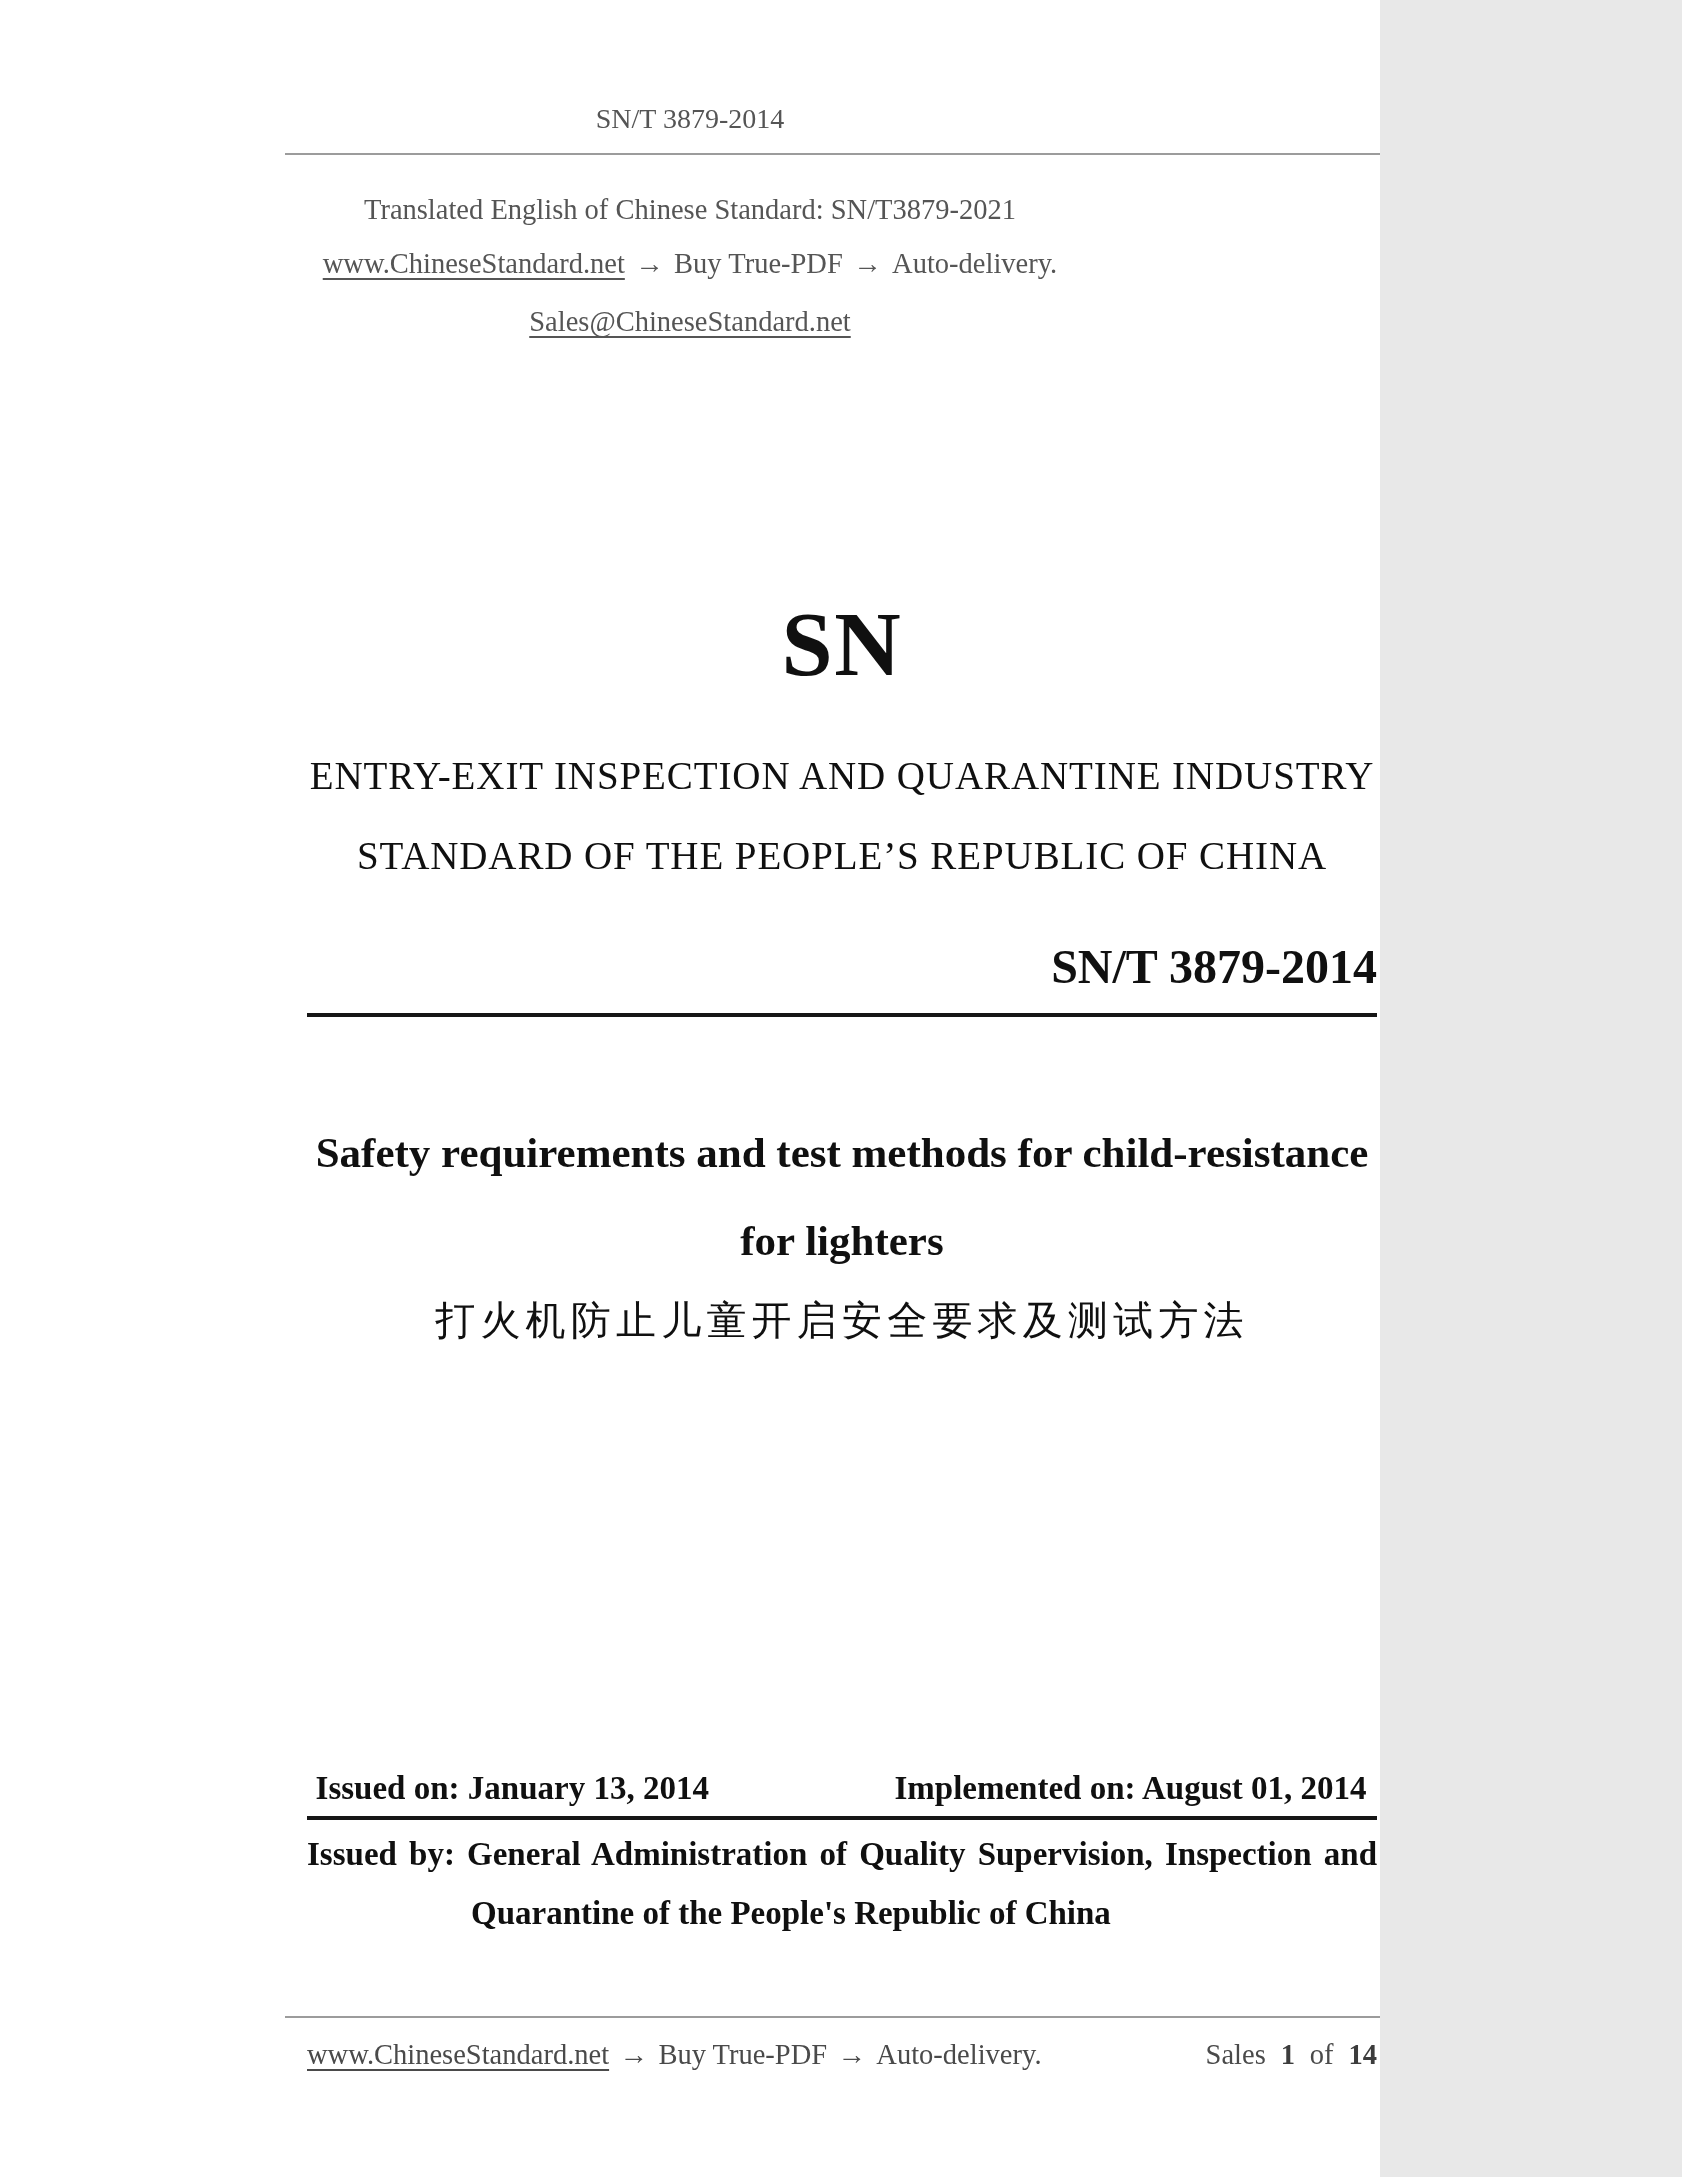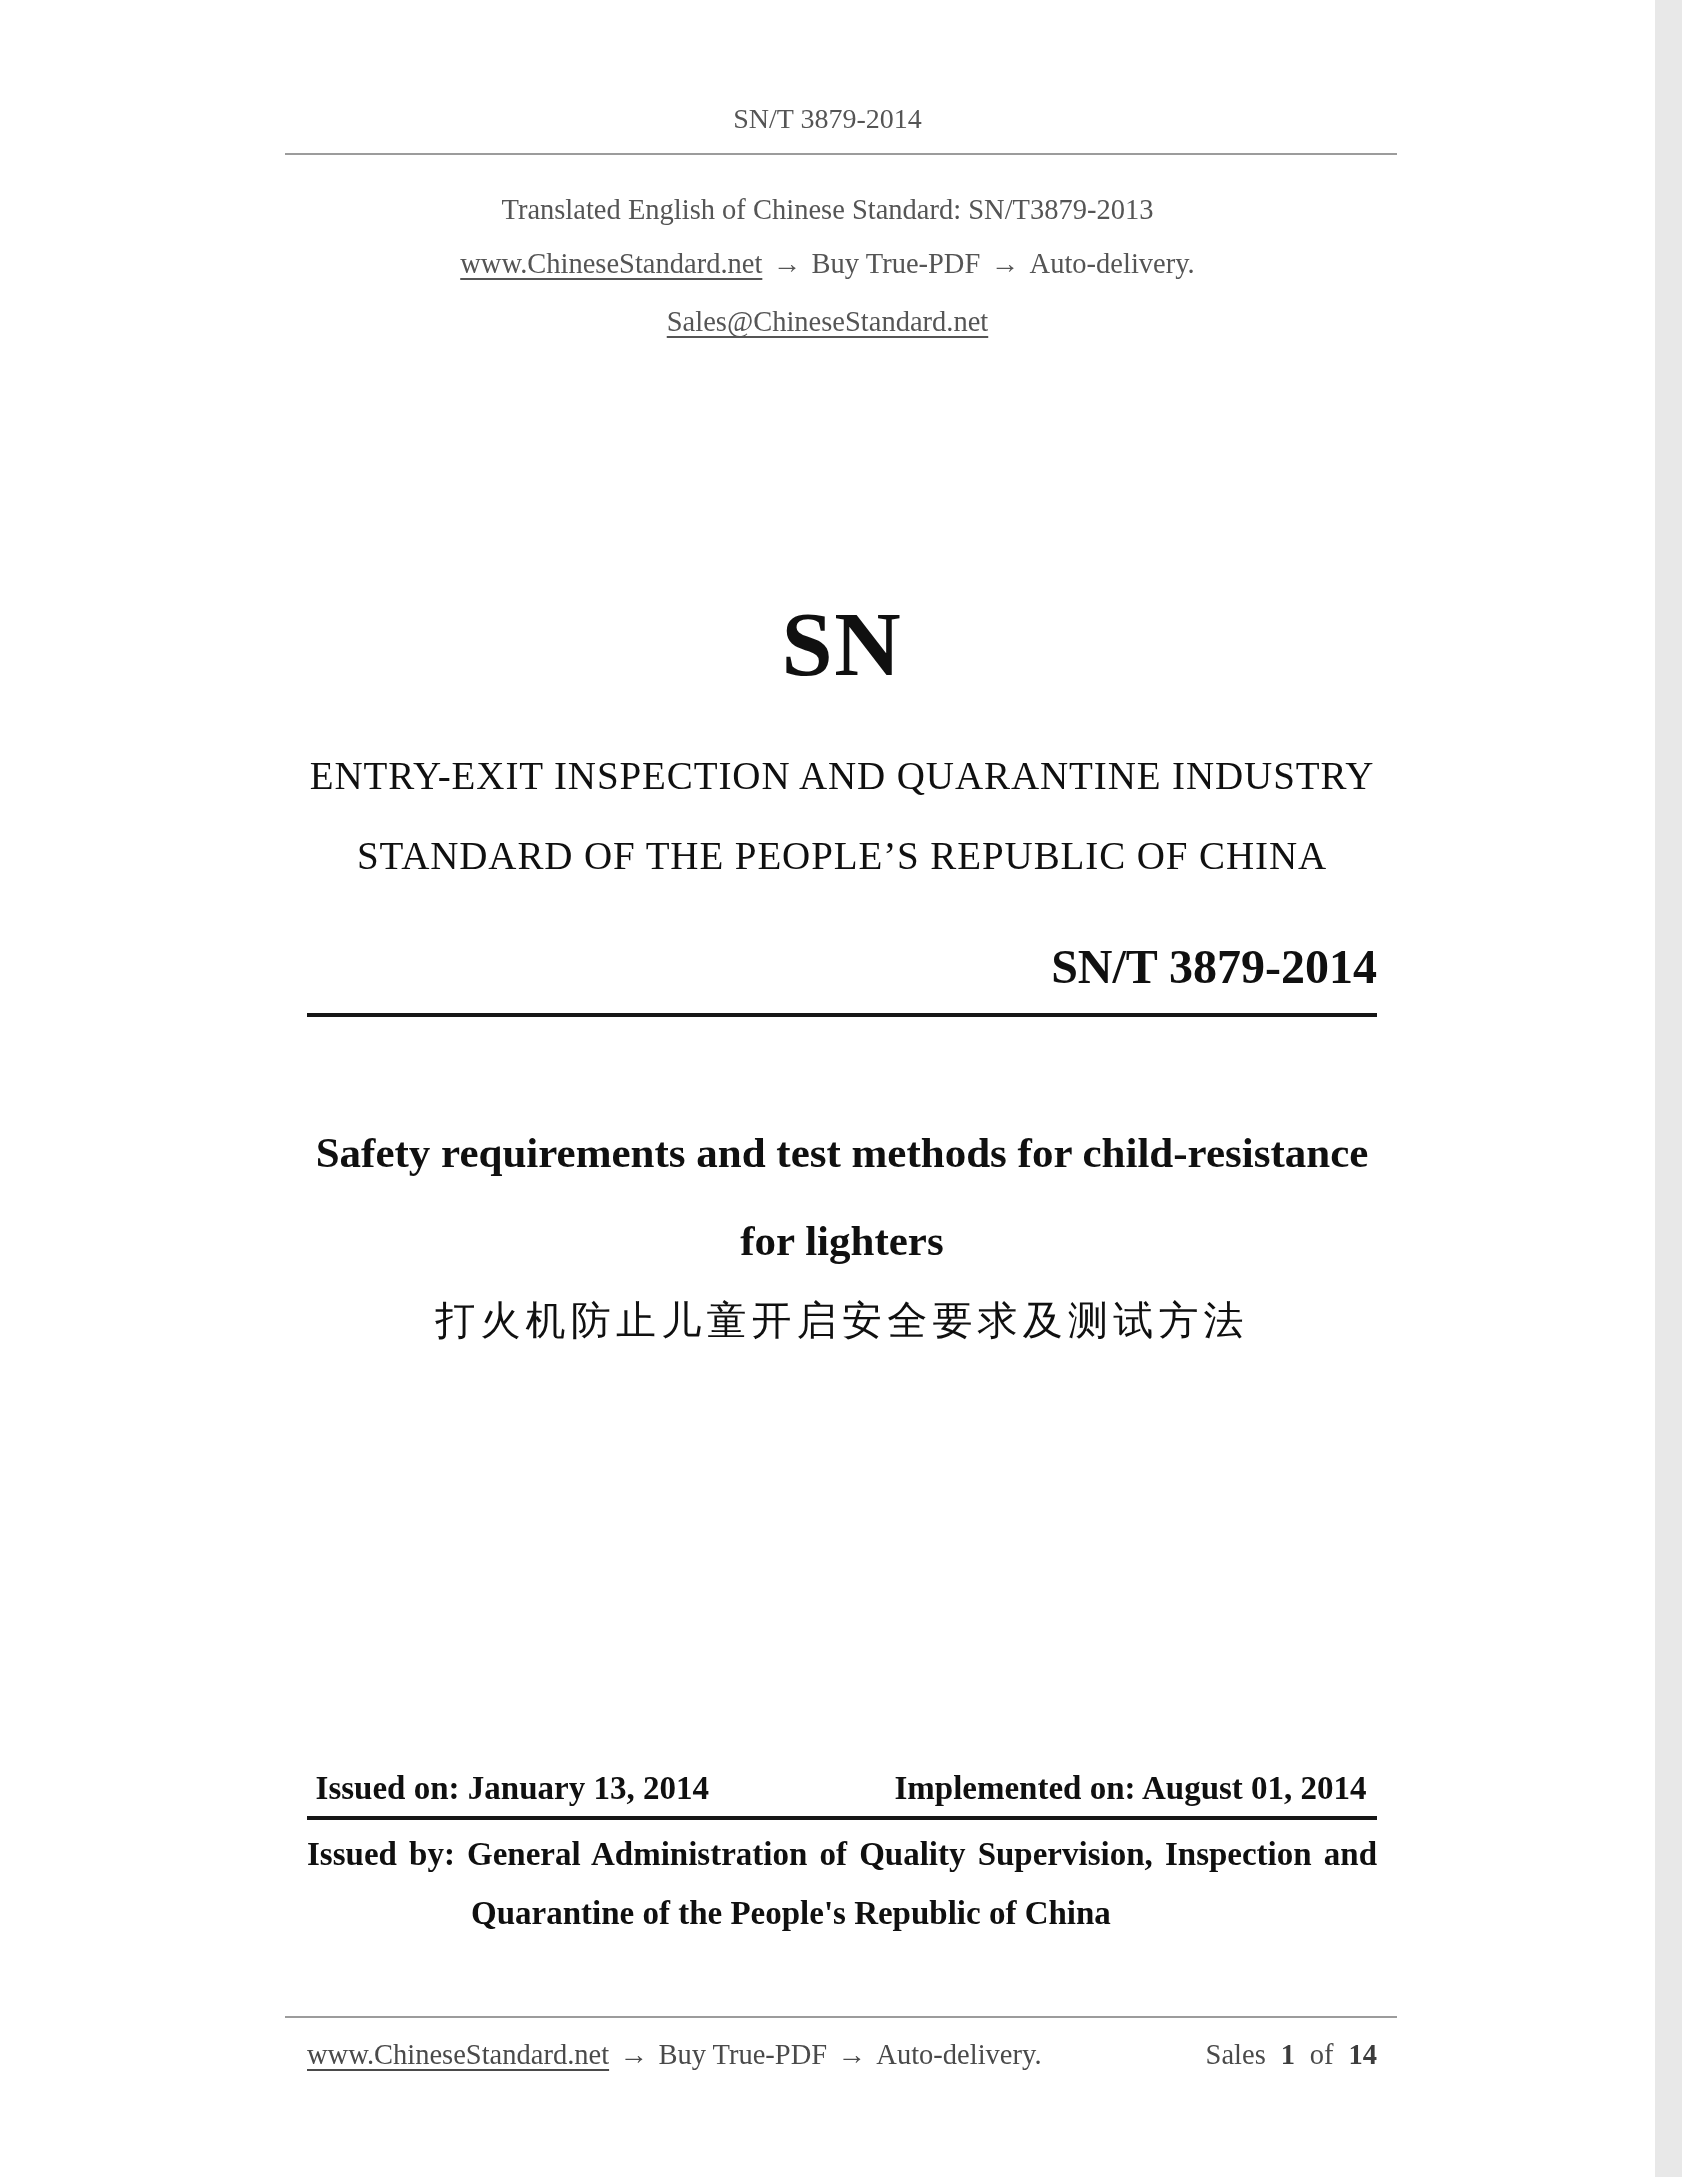--- a/index.html
+++ b/index.html
@@ -1,19 +1,19 @@
 <!DOCTYPE html>
 <html style="font-size:14px"><head>
 <meta charset="utf-8">
 <style>
   * { margin: 0; padding: 0; box-sizing: border-box; }
   html, body { background: #e8e8e8; }
   .page {
     position: relative;
-    width: 1655px;
+    width: 1380px;
     height: 2177px;
     background: #ffffff;
     font-family: "Liberation Serif", "DejaVu Serif", serif;
     color: #101010;
     overflow: hidden;
   }
   .abs { position: absolute; }
   .content { left: 307px; width: 1070px; }
   .centered { text-align: center; }
   .gray { color: #555555; }
@@ -49,21 +49,21 @@
 </style>
 </head>
 <body>
 
 <div class="page">
 
   <div class="abs doc-code-header centered gray">SN/T 3879-2014</div>
 
   <div class="abs rule-thin" style="top:153px;"></div>
 
-  <div class="abs translated-line centered gray">Translated English of Chinese Standard: SN/T3879-2013</div>
+  <div class="abs translated-line centered gray">Translated English of Chinese Standard: SN/T3879-2021</div>
 
   <div class="abs links-line centered gray">
     <span class="u">www.ChineseStandard.net</span><span class="arrow-glyph">→</span><span>Buy True-PDF</span><span class="arrow-glyph">→</span><span>Auto-delivery.</span>
   </div>
 
   <div class="abs email-line centered gray">
     <span class="u">Sales@ChineseStandard.net</span>
   </div>
 
   <div class="abs content sn-logo">SN</div>

